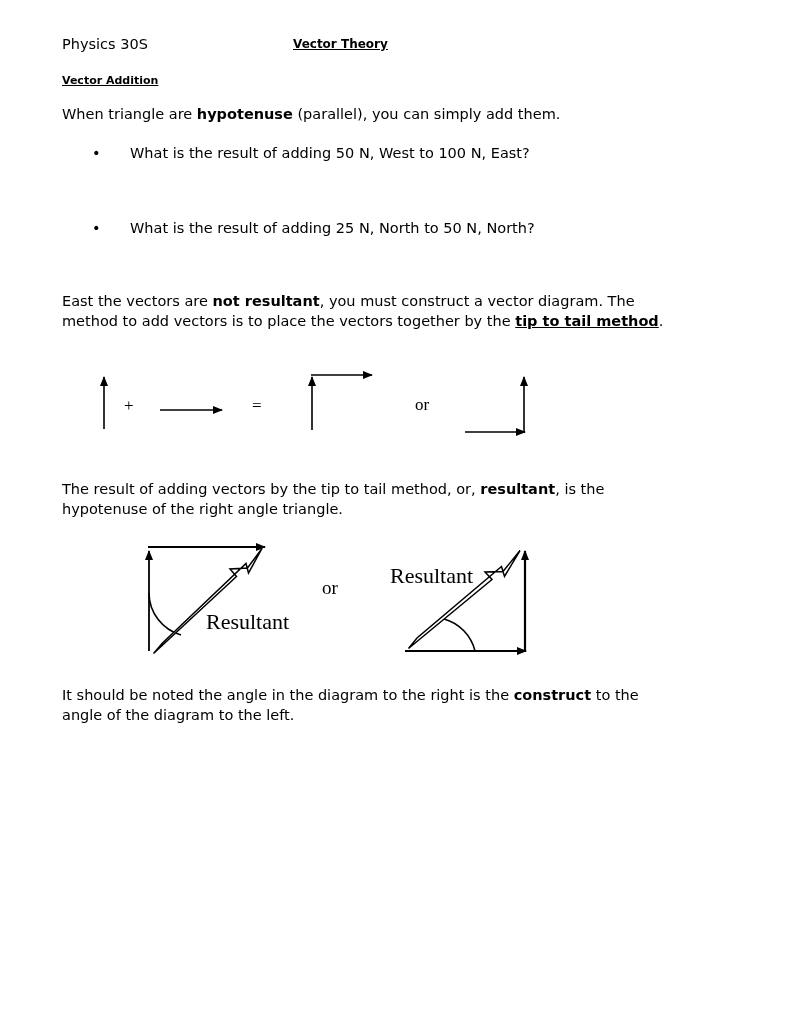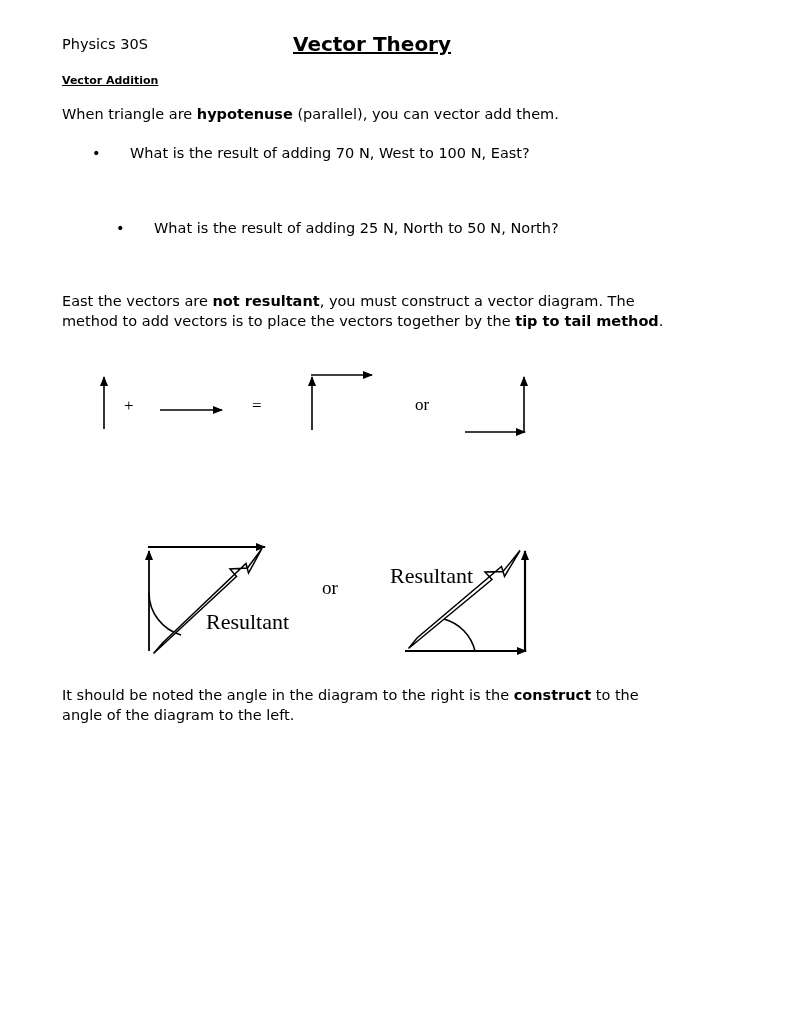--- a/index.html
+++ b/index.html
@@ -26,21 +26,21 @@
 
   
   .hdr-left {
     left: 62px; top: 34px;
     font-size: 14.5px;
     line-height: 20px;
     white-space: nowrap;
   }
   .hdr-title {
     left: 293px; top: 34px;
-    font-size: 20px;
+    font-size: 12px;
     line-height: 20px;
     font-weight: bold;
     text-decoration: underline;
     white-space: nowrap;
   }
 
   
   .sec-head {
     left: 62px; top: 71px;
     font-size: 11px;
@@ -54,30 +54,30 @@
   .para {
     font-size: 14.5px;
     line-height: 19.5px;
   }
   .p-collinear { left: 62px; top: 105px; width: 660px; }
   .p-notcollinear { left: 62px; top: 292px; width: 625px; }
   .p-result { left: 62px; top: 480px; width: 620px; }
   .p-complement { left: 62px; top: 686px; width: 600px; }
 
   b { font-weight: bold; }
-  .bu { font-weight: bold; }
+  .bu { font-weight: bold; text-decoration: underline; }
 
   
   .bullet-row {
     font-size: 14.5px;
     line-height: 19.5px;
     white-space: nowrap;
   }
   .b1 { left: 92px; top: 144px; }
-  .b2 { left: 92px; top: 219px; margin-left: 24px; }
+  .b2 { left: 92px; top: 219px; }
   .bullet-dot {
     display: inline-block;
     width: 38px;
     font-size: 14.5px;
     vertical-align: top;
   }
 
   
   .diagram { position: absolute; }
   .diagram svg { display: block; }
@@ -101,23 +101,23 @@
 <body>
 
 <div class="page">
 
   <div class="abs hdr-left">Physics 30S</div>
 
   <div class="abs hdr-title">Vector Theory</div>
 
   <div class="abs sec-head">Vector Addition</div>
 
-  <div class="abs para p-collinear"><span>When triangle are </span><b>hypotenuse</b><span> (parallel), you can vector add them.</span></div>
-
-  <div class="abs bullet-row b1"><span class="bullet-dot">•</span><span>What is the result of adding 70 N, West to 100 N, East?</span></div>
+  <div class="abs para p-collinear"><span>When triangle are </span><b>hypotenuse</b><span> (parallel), you can simply add them.</span></div>
+
+  <div class="abs bullet-row b1"><span class="bullet-dot">•</span><span>What is the result of adding 50 N, West to 100 N, East?</span></div>
 
   <div class="abs bullet-row b2"><span class="bullet-dot">•</span><span>What is the result of adding 25 N, North to 50 N, North?</span></div>
 
   <div class="abs para p-notcollinear"><span>East the vectors are </span><b>not resultant</b><span>, you must construct a vector diagram.  The method to add vectors is to place the vectors together by the </span><span class="bu">tip to tail method</span><span>.</span></div>
 
   <div class="diagram dia1">
     <svg width="460" height="90" viewBox="0 0 460 90" xmlns="http://www.w3.org/2000/svg">
       <defs>
         <marker id="ah" markerWidth="10" markerHeight="8" refX="9" refY="4" orient="auto" markerUnits="userSpaceOnUse">
           <path d="M0,0 L10,4 L0,8 z" fill="#000"></path>
@@ -141,20 +141,21 @@
         <line x1="375" y1="72" x2="435" y2="72" stroke="#000" stroke-width="1.6" marker-end="url(#ah)"></line>
         <line x1="434" y1="73" x2="434" y2="17" stroke="#000" stroke-width="1.6" marker-end="url(#ah)"></line>
       </g>
     </svg>
   </div>
 
   <div class="abs serif-lbl plus-sign">+</div>
   <div class="abs serif-lbl eq-sign">=</div>
   <div class="abs serif-lbl or-1">or</div>
 
+  <div class="abs para p-result"><span>The result of adding vectors by the tip to tail method, or, </span><b>resultant</b><span>, is the hypotenuse of the right angle triangle.</span></div>
 
   <div class="diagram dia2">
     <svg width="420" height="130" viewBox="0 0 420 130" xmlns="http://www.w3.org/2000/svg">
       <defs>
         <marker id="ah2" markerWidth="10" markerHeight="8" refX="9" refY="4" orient="auto" markerUnits="userSpaceOnUse">
           <path d="M0,0 L10,4 L0,8 z" fill="#000"></path>
         </marker>
       </defs>
 
       <g>

